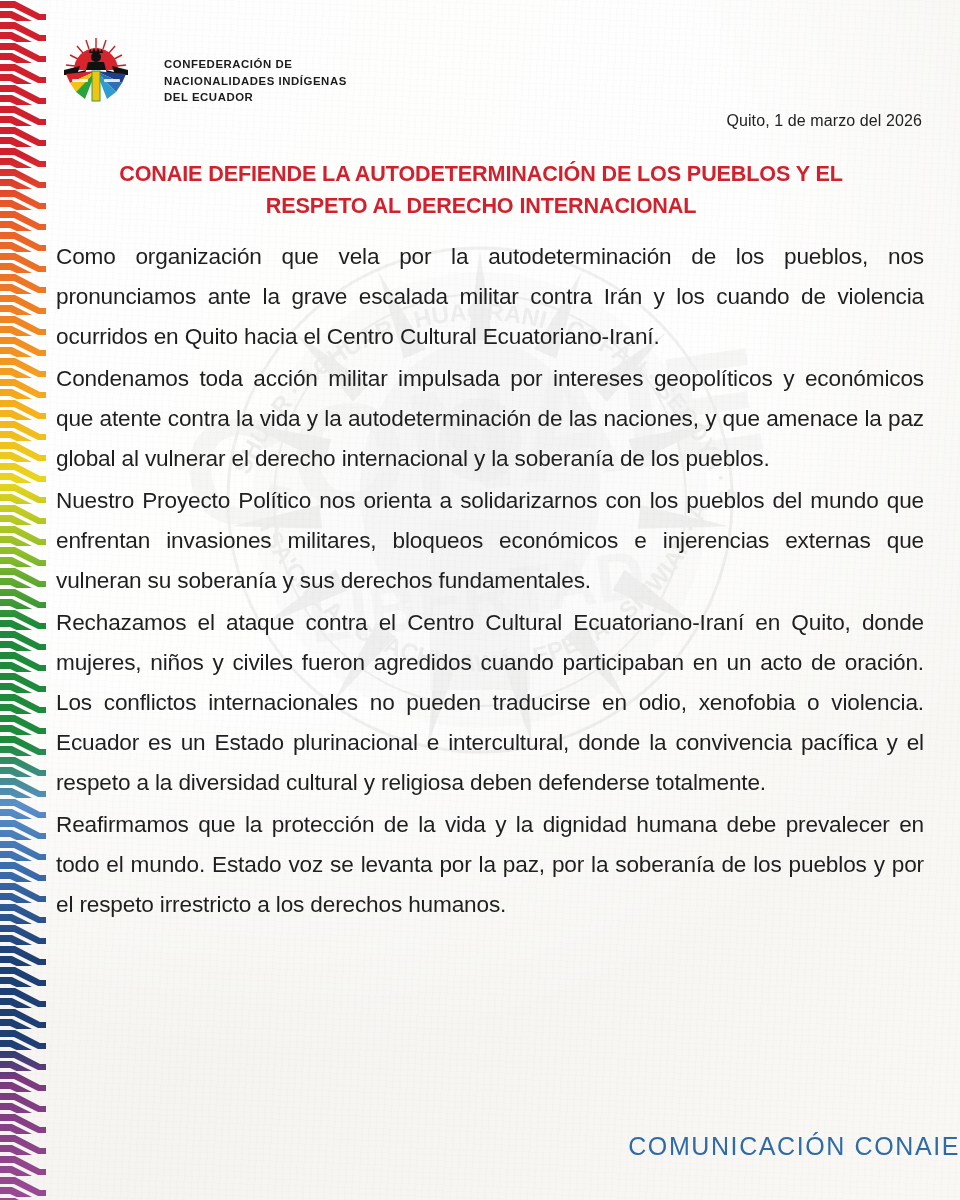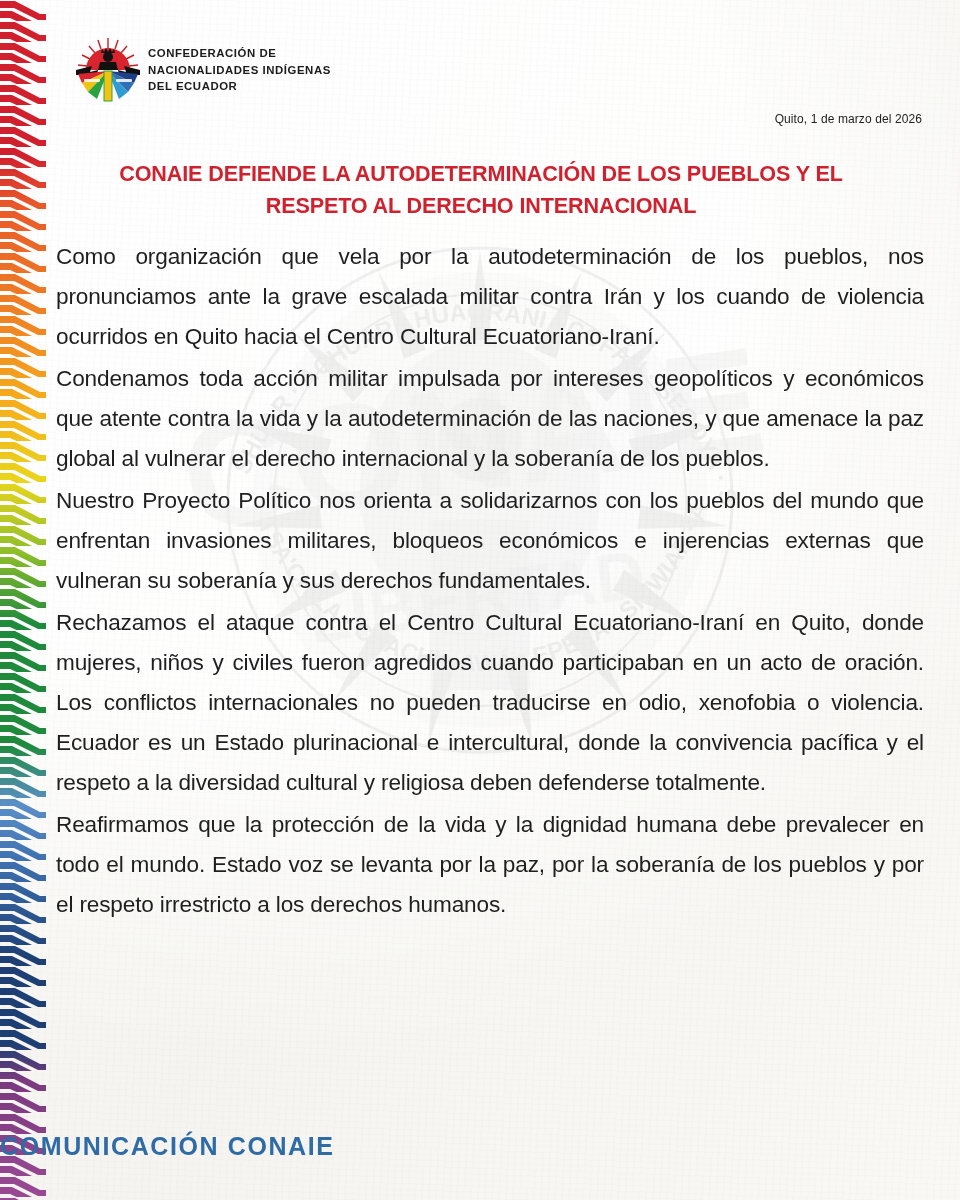--- a/index.html
+++ b/index.html
@@ -37,34 +37,34 @@
 
   
   .ribbon{
     position:absolute; left:0; top:0; width:46px; height:1200px;
     overflow:hidden;
   }
   .ribbon svg{ display:block; }
 
   
   .header{
-    position:absolute; left:70px; top:34px;
-    display:flex; align-items:center; gap:2px;
+    position:absolute; left:58px; top:34px;
+    display:flex; align-items:flex-end; gap:30px;
   }
   .logo-mark{ width:76px; height:72px; flex:0 0 auto; }
   .logo-mark svg{ width:100%; height:100%; display:block; }
   .logo-text{
     font-size:11.4px; font-weight:bold; letter-spacing:.55px;
     line-height:1.45; color:#1b1b1b; text-transform:uppercase;
   }
 
   
   .date{
     position:absolute; right:38px; top:112px;
-    font-size:12px; color:#222; letter-spacing:.1px;
+    font-size:16px; color:#222; letter-spacing:.1px;
   }
 
   
   .headline{
     position:absolute; left:56px; top:158px; width:850px;
     text-align:center;
     color:#d0222e;
     font-weight:bold;
     font-size:22.5px;
     line-height:1.42;
@@ -83,23 +83,23 @@
     text-justify:inter-word;
     font-size:22.6px;
     line-height:40px;
     letter-spacing:-.15px;
     margin:0 0 2px 0;
   }
 
   
   .footer{
     position:absolute; left:0; right:0; top:1132px;
-    text-align:left;
+    text-align:right;
     color:#2f6ba4;
-    font-weight:bold;
+    font-weight:normal;
     font-size:25px;
     letter-spacing:1.6px;
   }
 </style>
 </head>
 <body>
 
 <div class="paper"></div>
 
 <div class="watermark">

